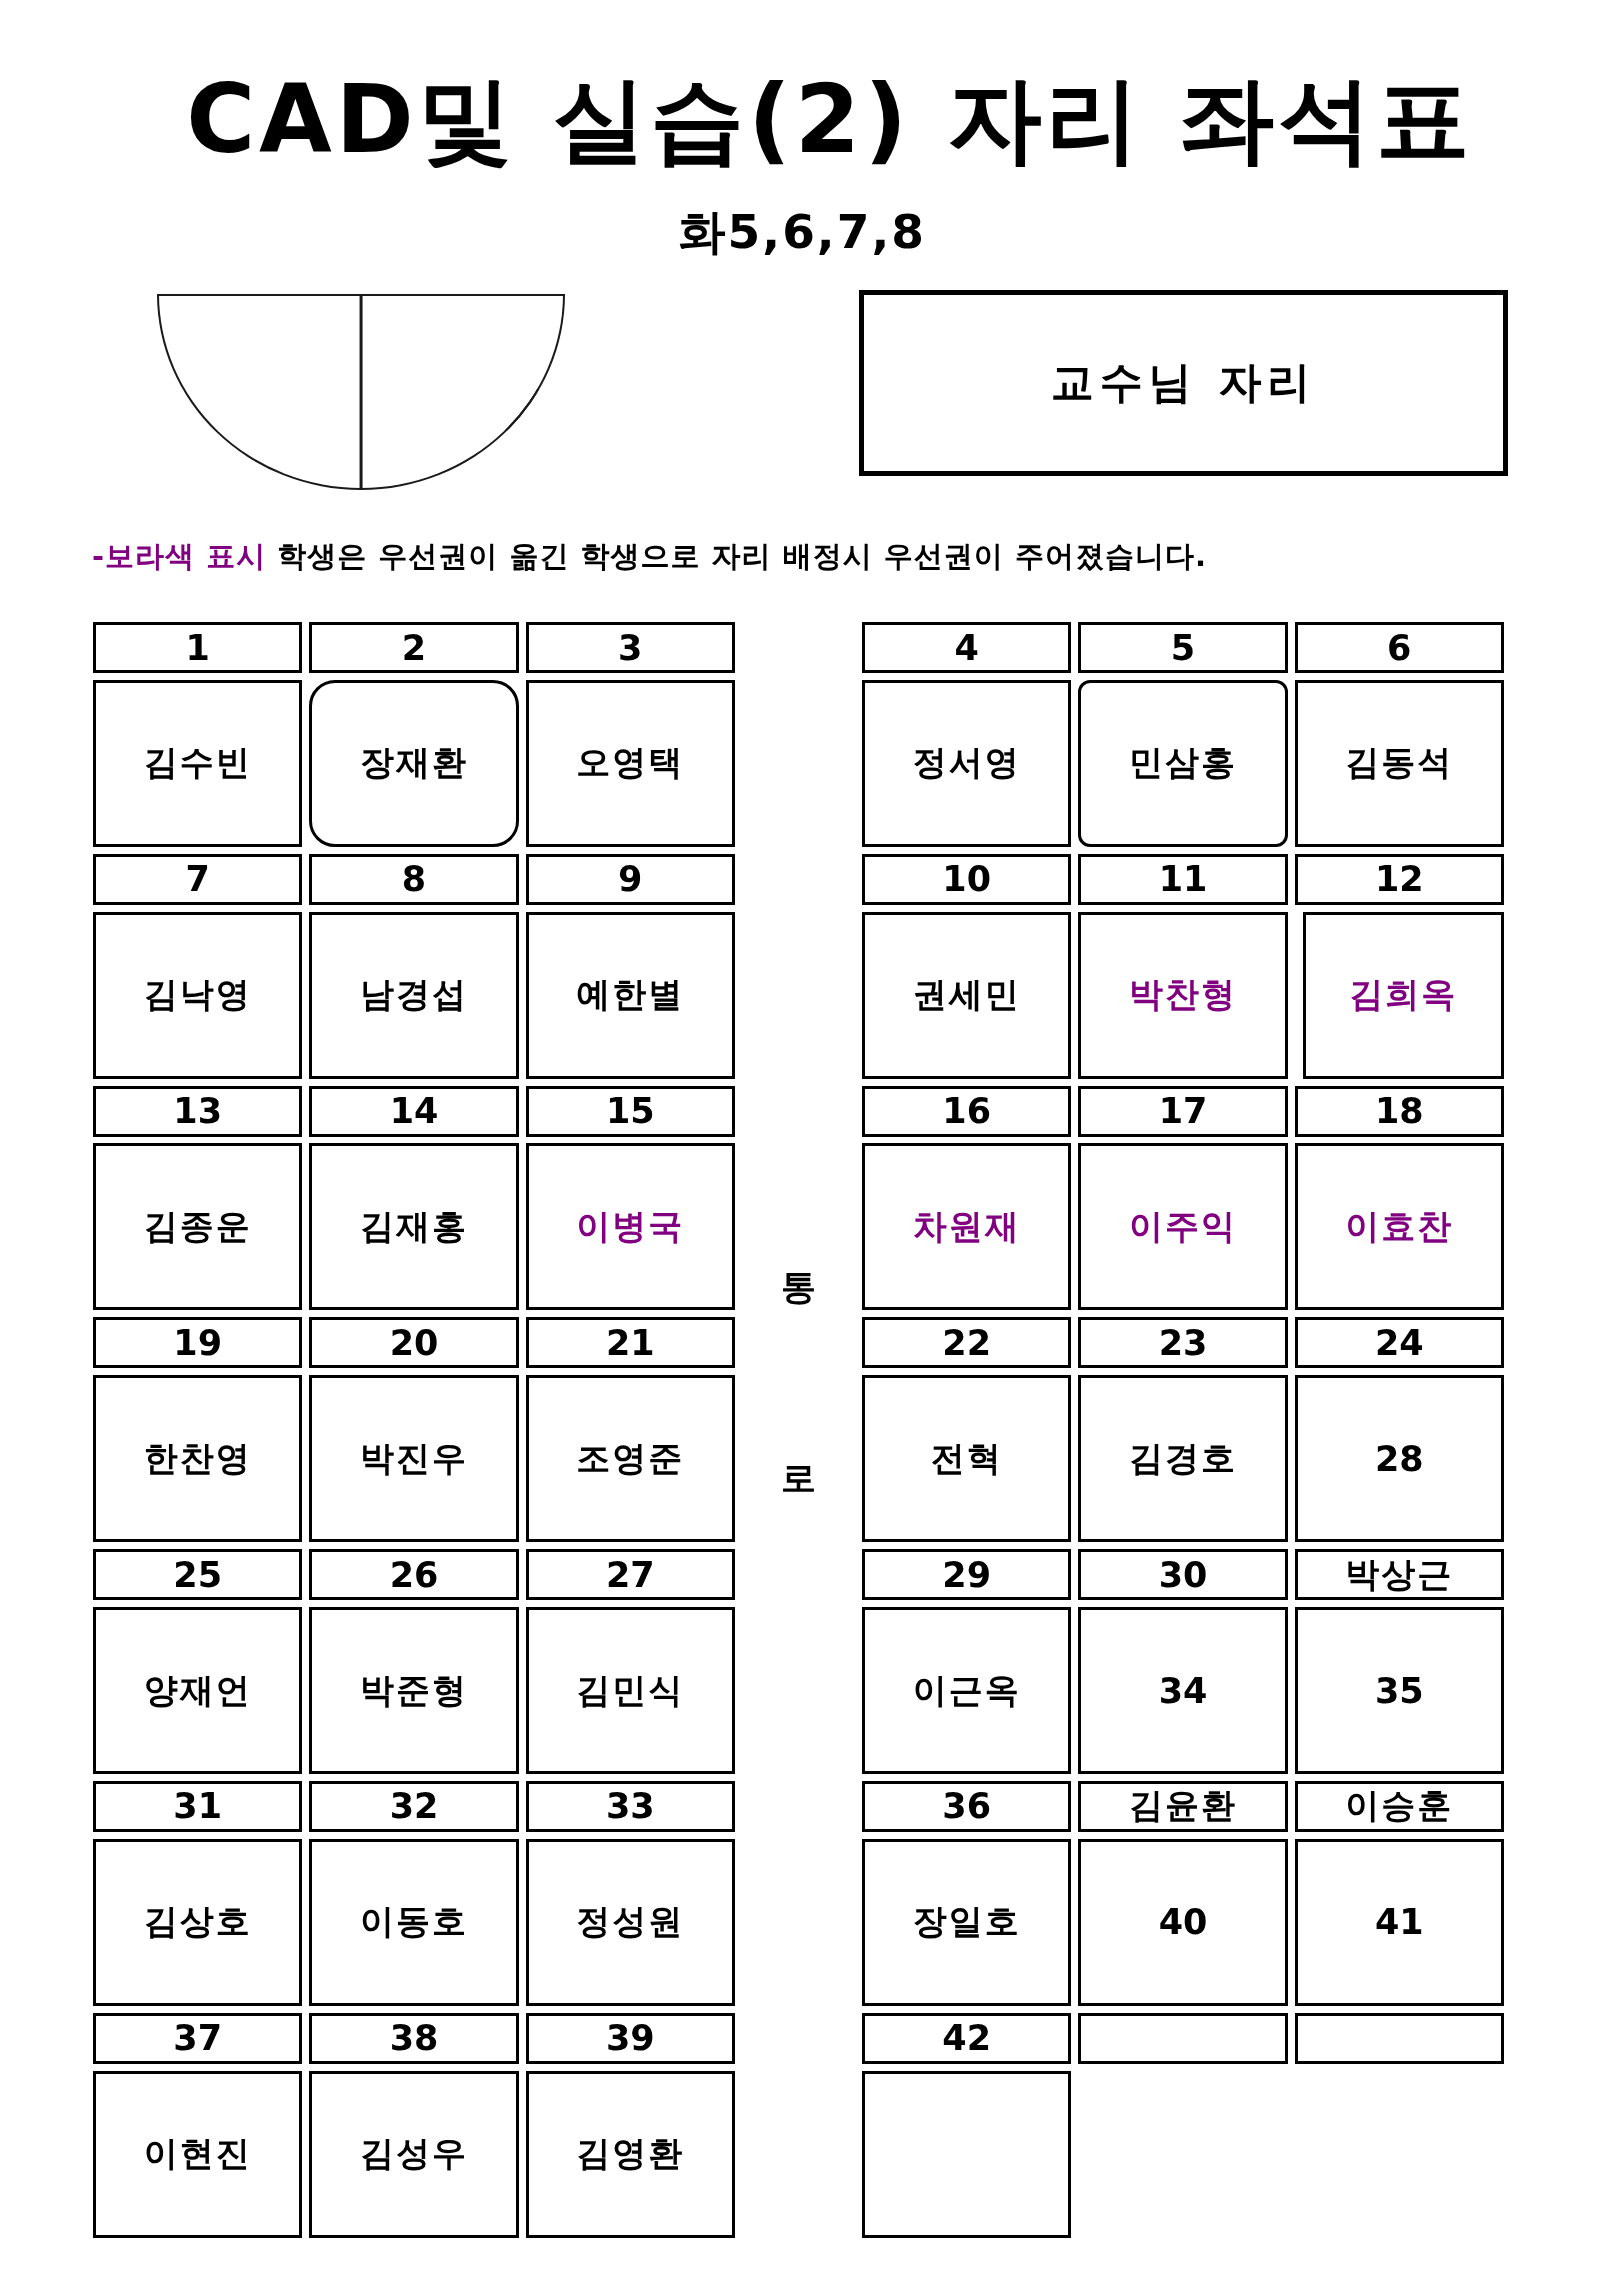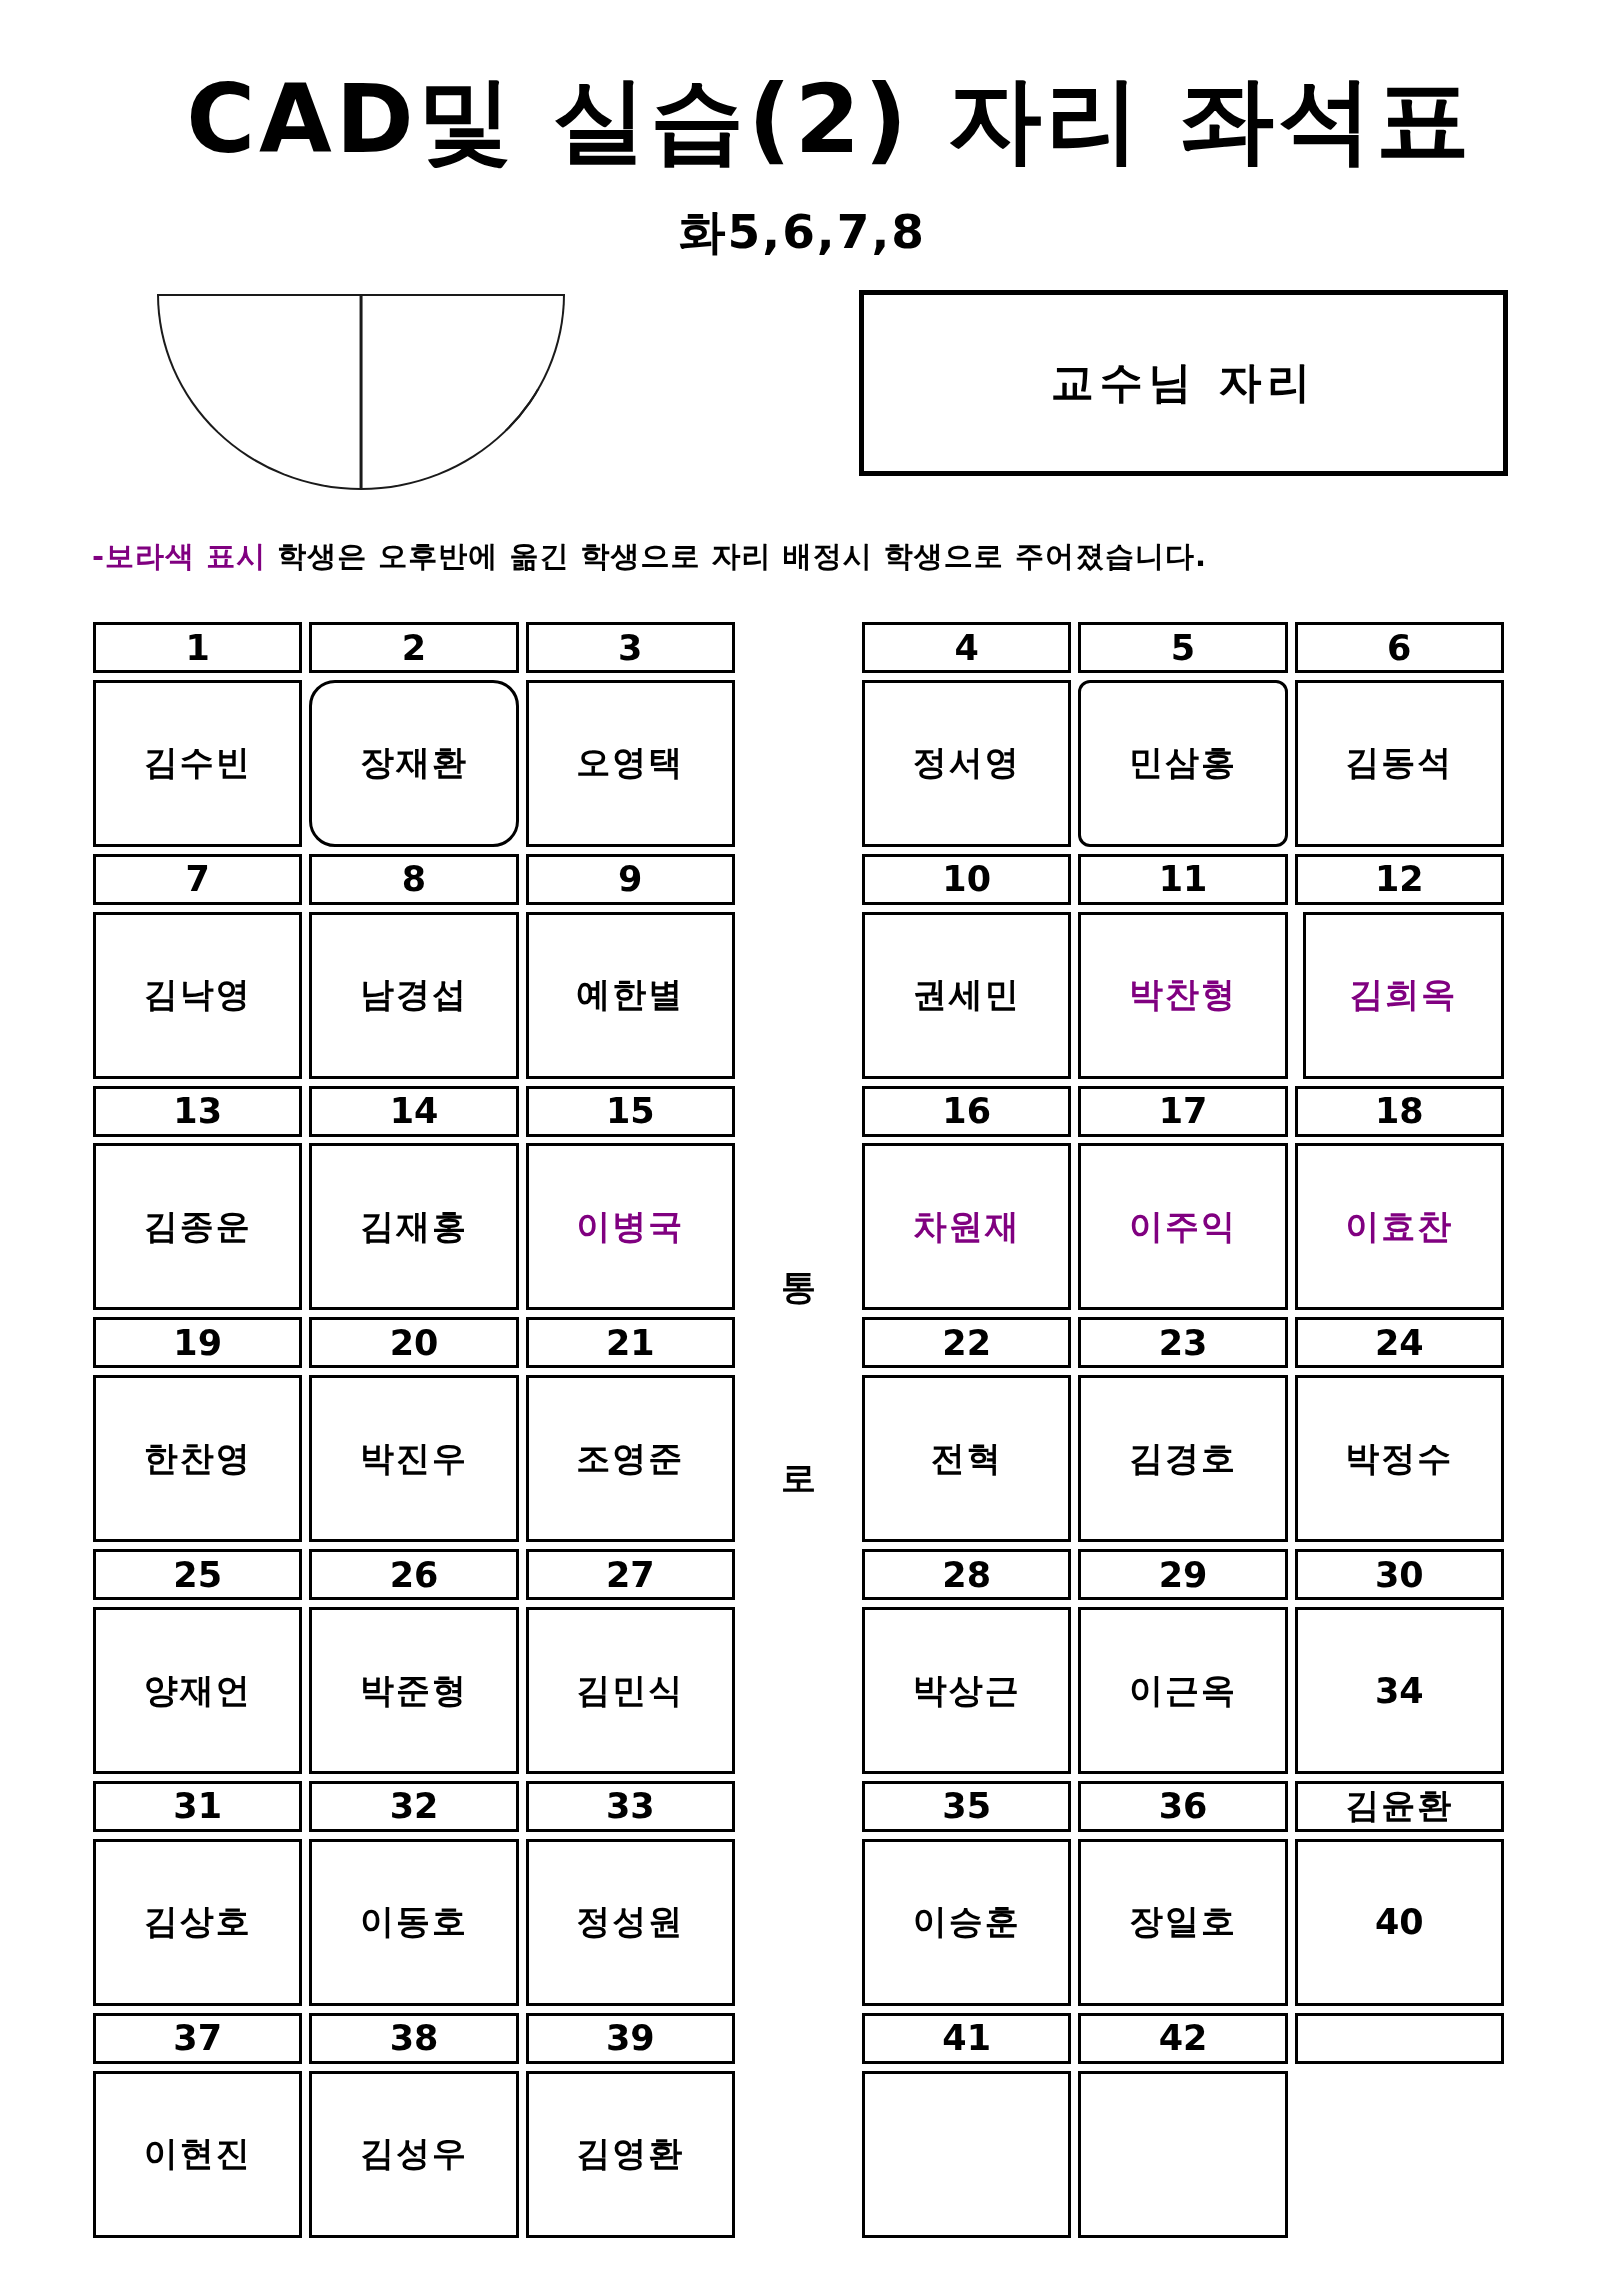--- a/index.html
+++ b/index.html
@@ -99,21 +99,21 @@
 
   <div class="podium">
     <div class="podium-line"></div>
   </div>
 
   <div class="prof-box">
     <span>교수님 자리</span>
   </div>
 
   <div class="note">
-    <span class="hl">-보라색 표시</span><span> 학생은 오후반에 옮긴 학생으로 자리 배정시 학생으로 주어졌습니다.</span>
+    <span class="hl">-보라색 표시</span><span> 학생은 우선권이 옮긴 학생으로 자리 배정시 우선권이 주어졌습니다.</span>
   </div>
 
   <div class="grid-area">
     <div class="block left" id="left-block">
         <div class="cell num-cell">1</div>
         <div class="cell num-cell">2</div>
         <div class="cell num-cell">3</div>
         <div class="cell name-cell" style="color: rgb(0, 0, 0);">김수빈</div>
         <div class="cell name-cell" style="color: rgb(0, 0, 0); border-radius: 26px;">장재환</div>
         <div class="cell name-cell" style="color: rgb(0, 0, 0);">오영택</div>
@@ -175,21 +175,20 @@
         <div class="cell num-cell">17</div>
         <div class="cell num-cell">18</div>
         <div class="cell name-cell" style="color: rgb(128, 0, 128);">차원재</div>
         <div class="cell name-cell" style="color: rgb(128, 0, 128);">이주익</div>
         <div class="cell name-cell" style="color: rgb(128, 0, 128);">이효찬</div>
         <div class="cell num-cell">22</div>
         <div class="cell num-cell">23</div>
         <div class="cell num-cell">24</div>
         <div class="cell name-cell" style="color: rgb(0, 0, 0);">전혁</div>
         <div class="cell name-cell" style="color: rgb(0, 0, 0);">김경호</div>
-        <div class="cell name-cell" style="color: rgb(0, 0, 0);">박정수</div>
         <div class="cell num-cell">28</div>
         <div class="cell num-cell">29</div>
         <div class="cell num-cell">30</div>
         <div class="cell name-cell" style="color: rgb(0, 0, 0);">박상근</div>
         <div class="cell name-cell" style="color: rgb(0, 0, 0);">이근옥</div>
         <div class="cell num-cell">34</div>
         <div class="cell num-cell">35</div>
         <div class="cell num-cell">36</div>
         <div class="cell name-cell" style="color: rgb(0, 0, 0);">김윤환</div>
         <div class="cell name-cell" style="color: rgb(0, 0, 0);">이승훈</div>

